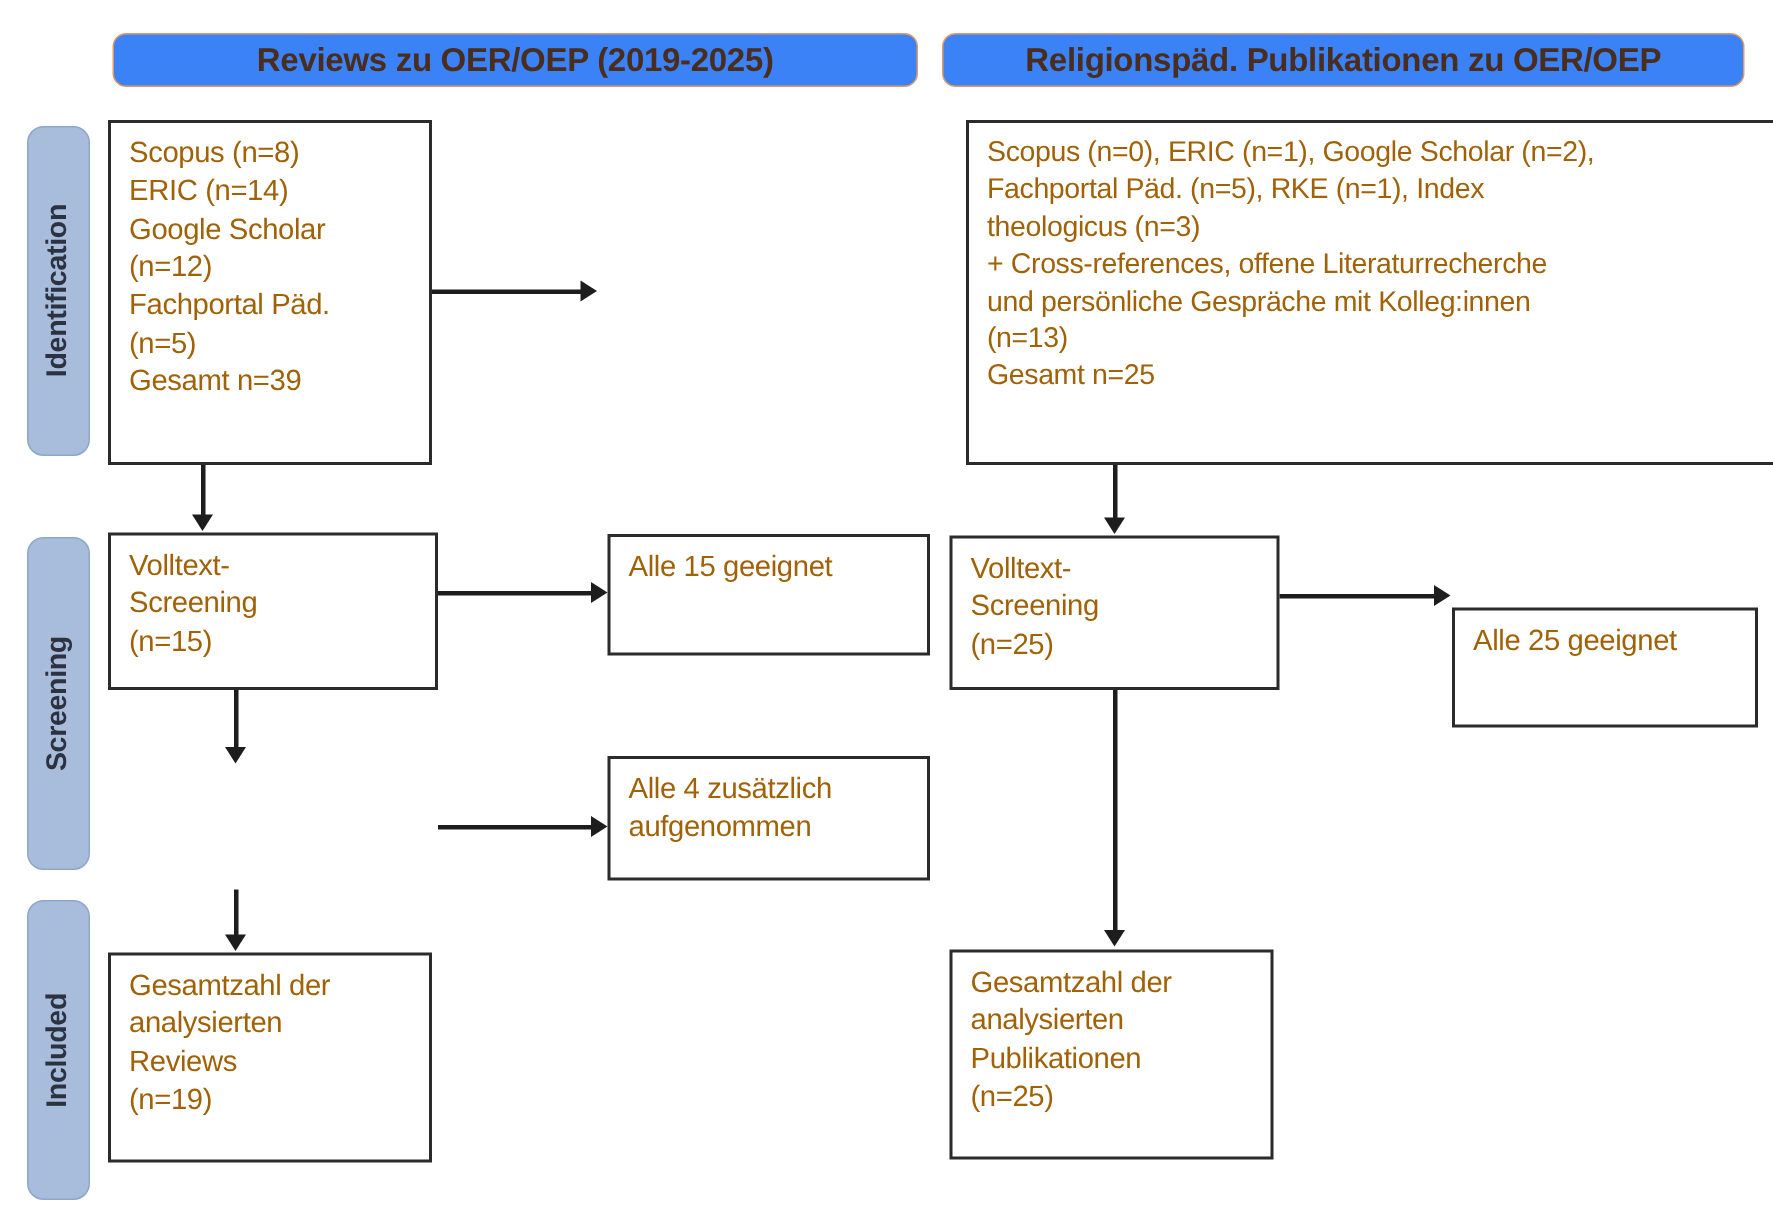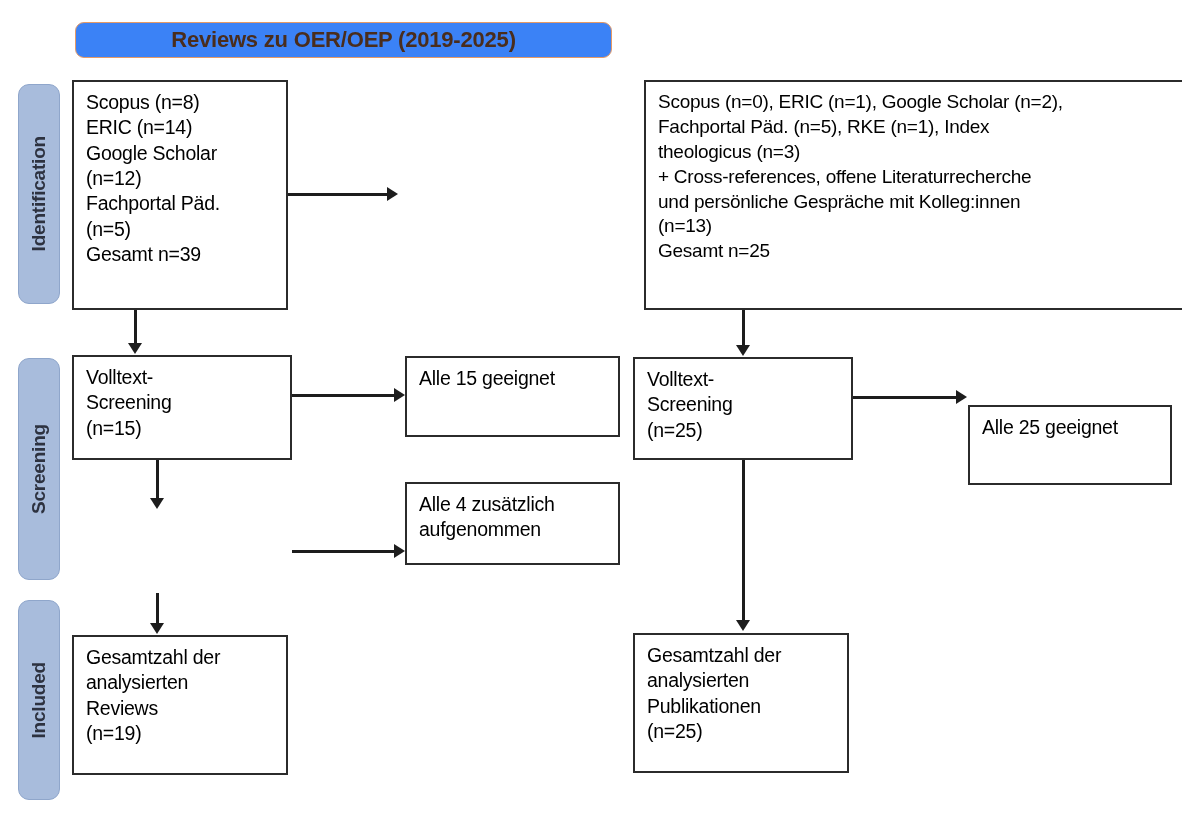--- a/index.html
+++ b/index.html
@@ -59,21 +59,21 @@
   .box {
     position: absolute;
     background: #ffffff;
     border: 2.5px solid #2b2b2b;
     box-sizing: border-box;
     padding: 8px 10px 6px 12px;
   }
   .box .txt {
     font-size: 19.5px;
     line-height: 1.30;
-    color: #000000;
+    color: #a16207;
     white-space: pre-line;
     letter-spacing: -0.25px;
   }
   .box.wide .txt {
     font-size: 19px;
     line-height: 1.31;
   }
 
   
   .vline, .hline {
@@ -100,20 +100,23 @@
 </style>
 </head>
 <body>
 
 <div id="canvas">
 
   <div class="banner" style="left:75px; top:22px; width:535px; height:34px;">
     <span>Reviews zu OER/OEP (2019-2025)</span>
   </div>
 
+  <div class="banner" style="left:628px; top:22px; width:533px; height:34px;">
+    <span>Religionspäd. Publikationen zu OER/OEP</span>
+  </div>
 
   <div class="stage" style="left:18px; top:84px; height:218px;">
     <span>Identification</span>
   </div>
 
   <div class="stage" style="left:18px; top:358px; height:220px;">
     <span>Screening</span>
   </div>
 
   <div class="stage" style="left:18px; top:600px; height:198px;">
@@ -135,21 +138,21 @@
     <div class="txt">Volltext-
 Screening
 (n=15)</div>
   </div>
 
   <div class="box" style="left:405px; top:356px; width:215px; height:81px;">
     <div class="txt">Alle 15 geeignet</div>
   </div>
 
 
-  <div class="box" style="left:405px; top:482px; width:215px; height:83px;">
+  <div class="box" style="left:405px; top:504px; width:215px; height:83px;">
     <div class="txt">Alle 4 zusätzlich
 aufgenommen</div>
   </div>
 
   <div class="box" style="left:72px; top:635px; width:216px; height:140px;">
     <div class="txt">Gesamtzahl der
 analysierten
 Reviews
 (n=19)</div>
   </div>

